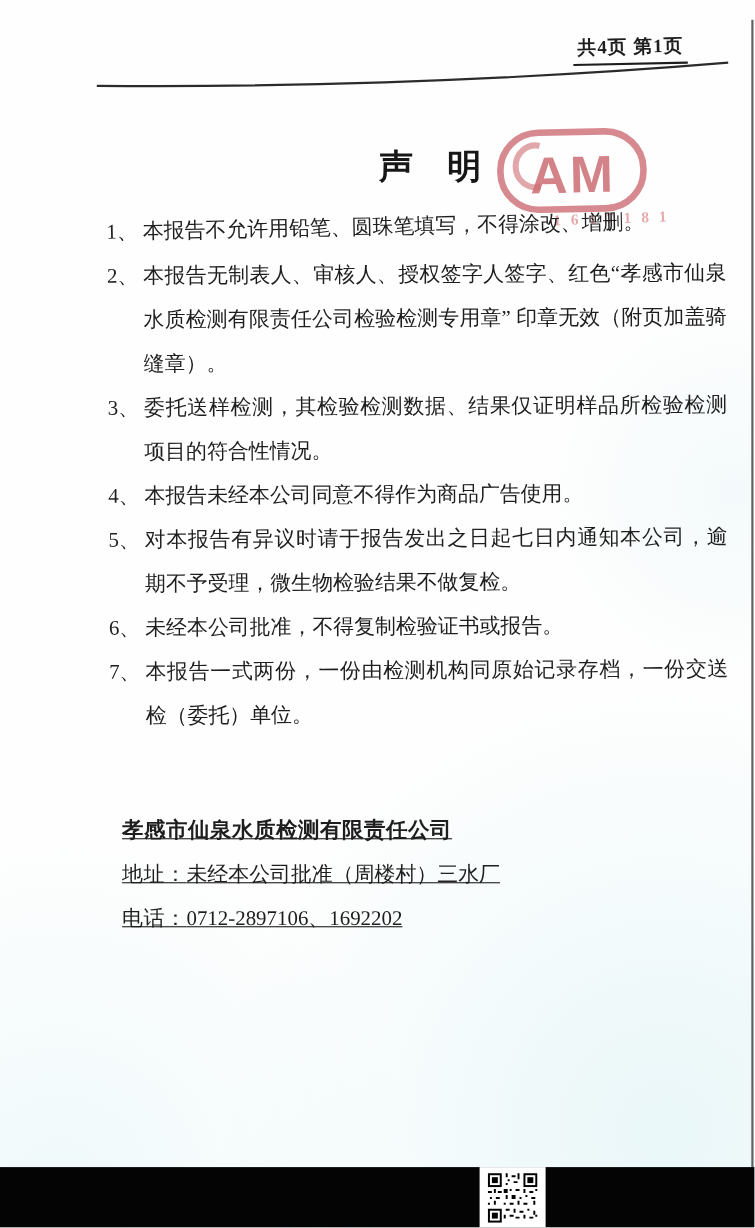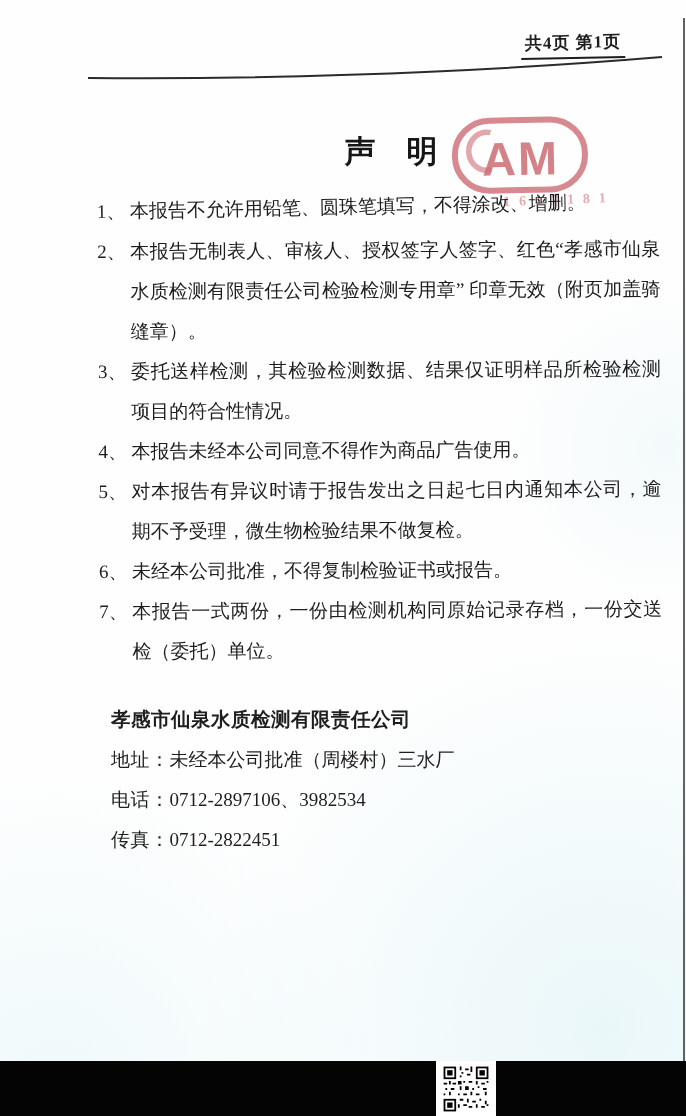--- a/index.html
+++ b/index.html
@@ -34,21 +34,21 @@
     color:rgba(198,72,78,.45);transform:rotate(-2deg);white-space:nowrap;
   }
   .decls{
     position:absolute;left:97px;top:192px;width:563px;
     transform:rotate(-0.3deg);transform-origin:left top;
   }
   .decl-item{display:flex;line-height:40px;font-size:19px;}
   .decl-item:first-child{transform:rotate(-0.8deg);transform-origin:left bottom;}
   .decl-item .num{width:33px;flex:none;}
   .decl-item .txt{flex:1;text-align:justify;text-justify:inter-ideograph;}
-  .company{position:absolute;left:111px;top:700px;font-size:19px;line-height:40px;}
+  .company{position:absolute;left:111px;top:736px;font-size:19px;line-height:40px;text-decoration:underline;}
   .company .name{font-weight:bold;font-size:19.5px;letter-spacing:.5px;}
   .company .row .label{letter-spacing:.5px;text-align:right;}
   .edge-line{position:absolute;right:1px;top:18px;bottom:52px;width:2.5px;background:#474747;opacity:.85;}
   .bottom-bar{position:absolute;left:0;bottom:0;width:686px;height:55px;background:#040404;}
   .qr-box{
     position:absolute;left:436px;top:1061px;width:60px;height:55px;
     background:#fff;display:flex;align-items:center;justify-content:center;
   }
 </style>
 </head>
@@ -102,24 +102,21 @@
     <div class="txt">本报告一式两份，一份由检测机构同原始记录存档，一份交送检（委托）单位。</div>
   </div>
 </div>
 
 <div class="company">
   <div class="name">孝感市仙泉水质检测有限责任公司</div>
   <div class="row">
     <span class="label">地址：</span><span class="value">未经本公司批准（周楼村）三水厂</span>
   </div>
   <div class="row">
-    <span class="label">电话：</span><span class="value">0712-2897106、3982534</span>
-  </div>
-  <div class="row">
-    <span class="label">传真：</span><span class="value">0712-2822451</span>
+    <span class="label">电话：</span><span class="value">0712-2897106、1692202</span>
   </div>
 </div>
 
 <div class="edge-line"></div>
 
 <div class="bottom-bar"></div>
 
 <div class="qr-box">
   <svg width="56" height="52" viewBox="0 0 29 29">
     <rect x="0" y="0" width="29" height="29" fill="#fff"></rect>

